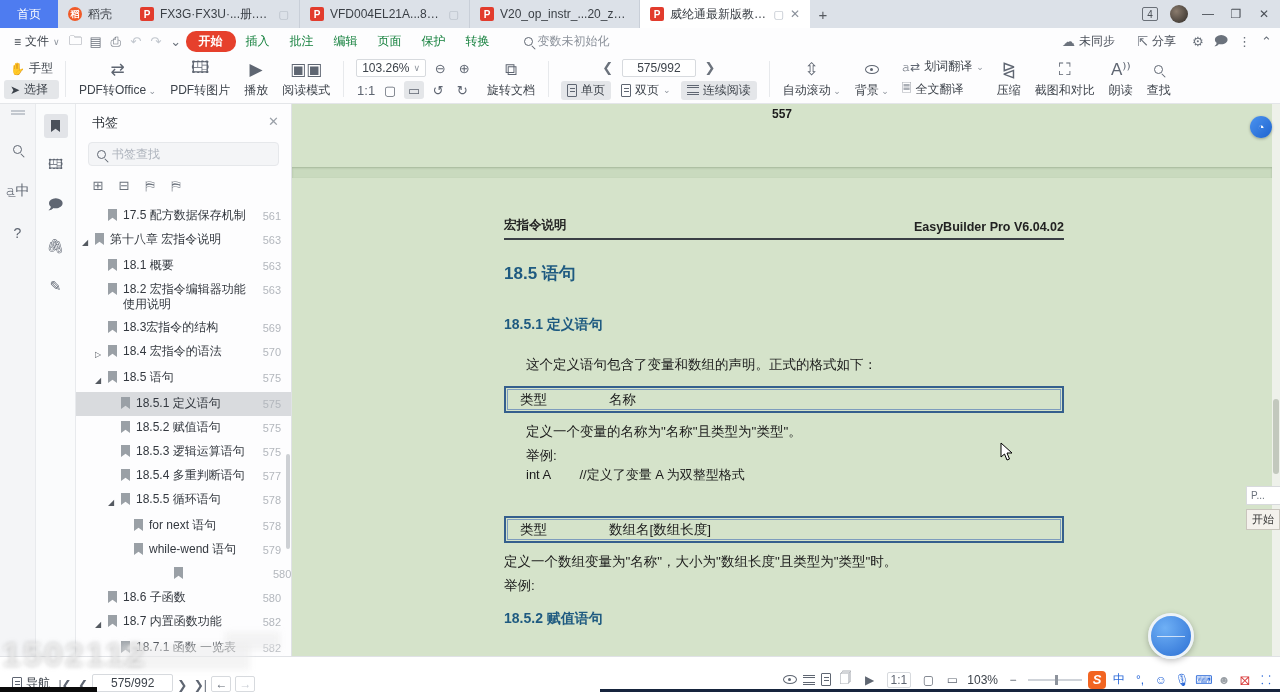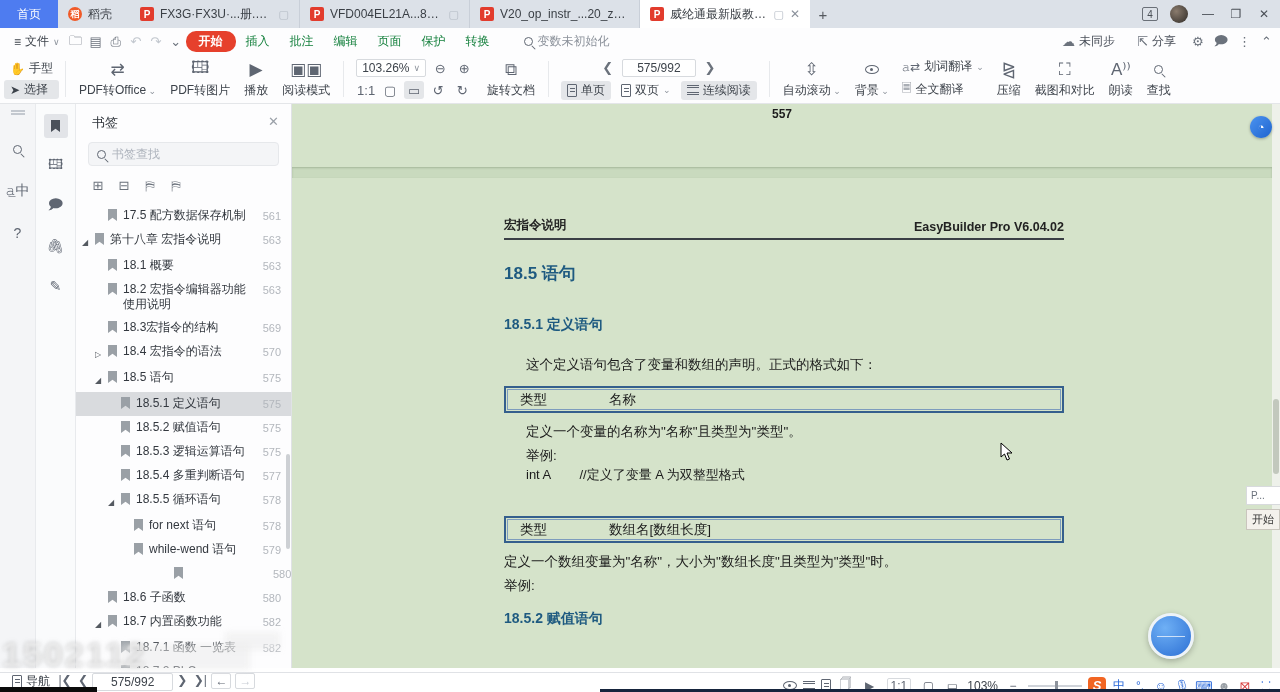--- a/index.html
+++ b/index.html
@@ -84,21 +84,21 @@
   .pdfh1 { margin-top:22px; font-size:17px; font-weight:bold; color:#1e5a80; }
   .pdfh2 { font-size:14px; font-weight:bold; color:#1e5a80; }
   .pdfp { font-size:13.5px; line-height:20px; }
   .fmtbox { border:2px solid #355f8d; outline:1px solid #7d9cbd; outline-offset:-4px; height:27px; display:flex; align-items:center; padding-left:14px; font-size:13.5px; background:transparent; }
   .fmtbox .c2 { margin-left:62px; }
   .codeline { font-size:13px; white-space:pre; padding-left:22px; }
   .docscroll { position:absolute; right:0; top:0; bottom:0; width:8px; background:#eef1ea; }
   .docthumb { position:absolute; right:1px; top:295px; width:6px; height:75px; background:#c2c8bd; border-radius:3px; }
 
   
-  .statusbar { position:absolute; left:0; right:0; bottom:0; height:20px; background:#fff; border-top:1px solid #e0e2e6; display:flex; align-items:flex-start; padding:0 6px; font-size:12px; color:#3d434b; }
+  .statusbar { position:absolute; left:0; right:0; bottom:0; height:36px; background:#fff; border-top:1px solid #e0e2e6; display:flex; align-items:flex-end; padding:0 6px; font-size:12px; color:#3d434b; }
   .sitem { display:flex; align-items:center; gap:4px; padding:0 6px; white-space:nowrap; }
   .spagebox { border:1px solid #d7dade; background:#fff; padding:1px 18px; border-radius:2px; }
   .sic { width:18px; text-align:center; color:#5f6672; font-size:12px; }
   .sboxed { border:1px solid #d7dade; border-radius:2px; padding:0 3px; margin:0 2px; color:#5f6672; }
   .sboxed.dis { color:#c9ced5; }
   .sright { margin-left:auto; display:flex; align-items:center; gap:6px; }
   .slider { width:54px; height:2px; background:#cfd3d9; position:relative; }
   .slider .knob { position:absolute; left:50%; top:-4px; width:3px; height:10px; background:#8d939c; }
   .sogou { display:flex; align-items:center; gap:5px; }
   .slogo { width:18px; height:18px; background:#f26522; color:#fff; border-radius:4px; font-weight:bold; font-size:13px; display:flex; align-items:center; justify-content:center; font-style:italic; }

